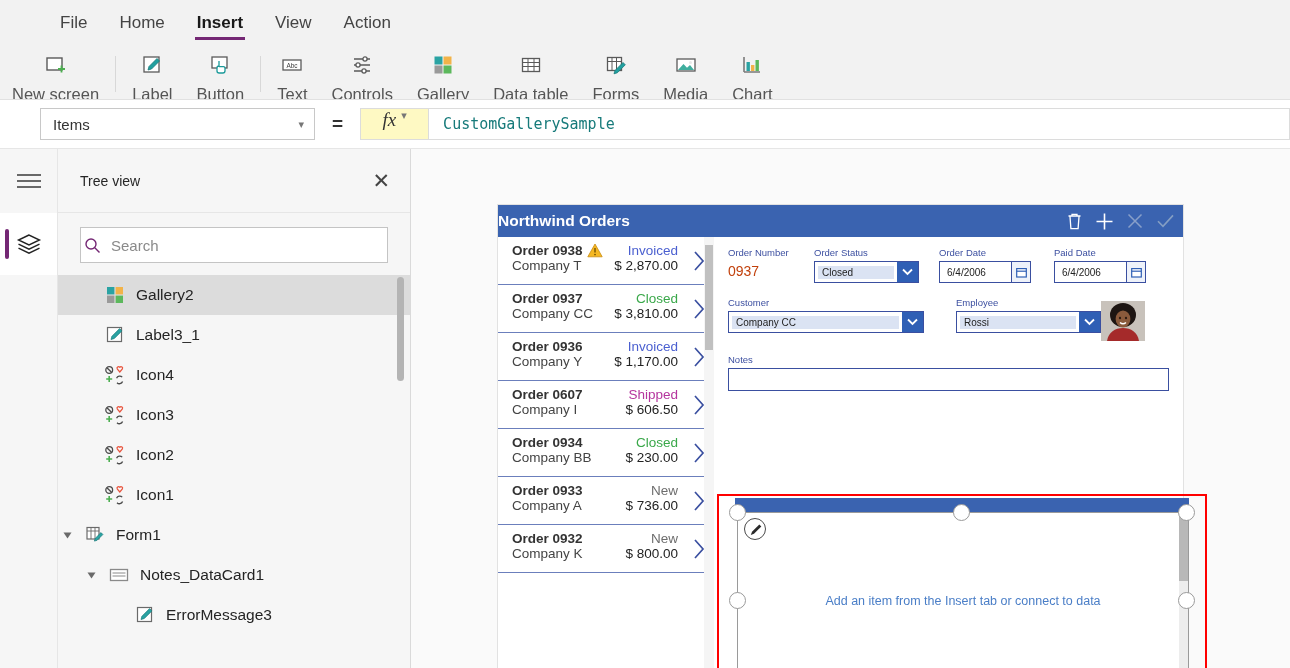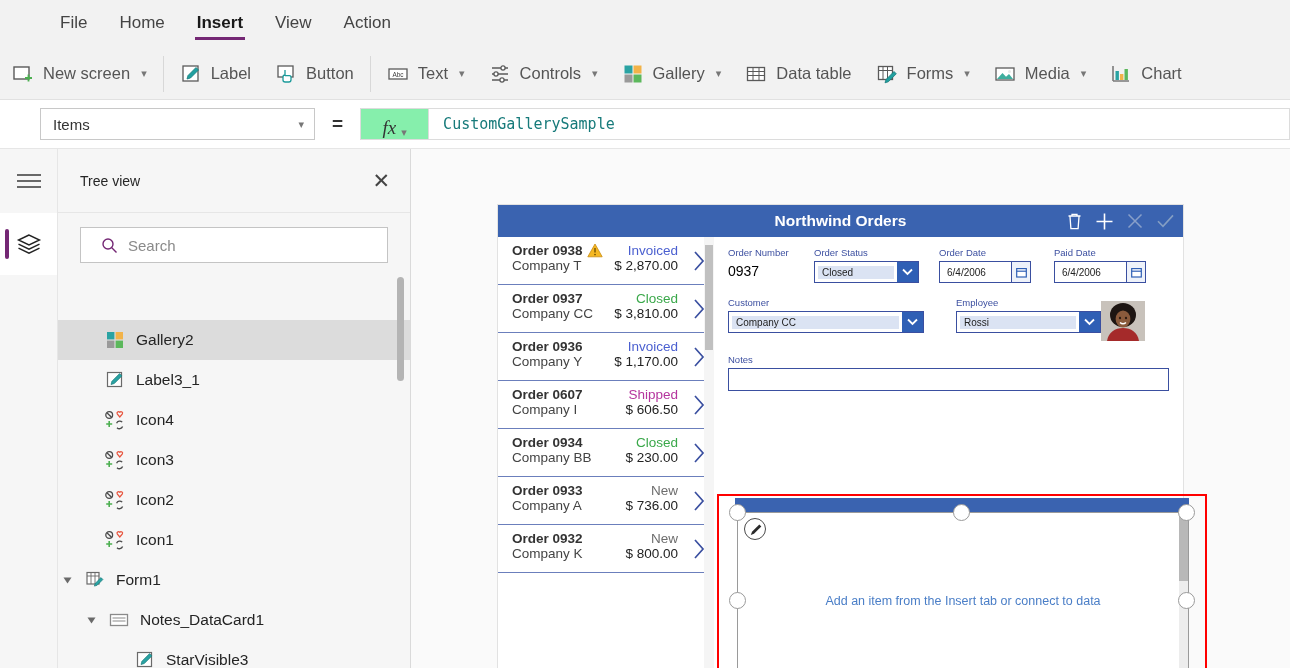--- a/index.html
+++ b/index.html
@@ -30,41 +30,41 @@
   
   .ribbon {
     position: absolute; left: 0; top: 48px; width: 1290px; height: 52px;
     background: #f2f2f2; border-bottom: 1px solid #e1e1e1;
     display: flex; align-items: center; overflow: hidden;
   }
   .rb-group { display: flex; align-items: center; height: 100%; }
   .rb-sep { width: 1px; height: 36px; background: #d8d8d8; margin: 0 4px; flex: none; }
   .rb-btn {
     display: flex; align-items: center; gap: 9px; height: 40px;
-    padding: 0 12px; cursor: pointer; white-space: nowrap;
+    padding: 0 12px; cursor: pointer; white-space: nowrap; flex-direction: column;
   }
   .rb-label { font-size: 16.5px; color: #555; }
   .caret { font-size: 11px; color: #777; margin-left: 2px; }
   .rb-ico { width: 22px; height: 22px; flex: none; display: block; }
 
   
   .fbar {
     position: absolute; left: 0; top: 100px; width: 1290px; height: 49px;
     background: #fff; border-bottom: 1px solid #e6e6e6;
     display: flex; align-items: center; padding-left: 40px; gap: 0;
   }
   .prop-select {
     width: 275px; height: 32px; border: 1px solid #c8c8c8; background: #fff;
     display: flex; align-items: center; justify-content: space-between;
     padding: 0 10px 0 12px; font-size: 15px; color: #333; cursor: pointer; gap: 8px;
   }
   .eq { font-size: 19px; color: #333; font-weight: bold; margin: 0 17px; }
   .fx-box {
-    width: 68px; height: 32px; background: #86efac; border: 1px solid #dcdcdc;
-    border-right: none; display: flex; align-items: flex-end;
+    width: 68px; height: 32px; background: #fef9c3; border: 1px solid #dcdcdc;
+    border-right: none; display: flex; align-items: flex-start;
     justify-content: center; gap: 3px; cursor: pointer;
   }
   .fx-glyph { font-family: "Liberation Serif", serif; font-style: italic; font-size: 19px; color: #333; }
   .formula-input {
     flex: 1; height: 32px; border: 1px solid #dcdcdc; background: #fff;
     display: flex; align-items: center; padding-left: 14px;
     font-family: "DejaVu Sans Mono", monospace; font-size: 15px; color: #167a7a;
   }
 
   
@@ -92,29 +92,29 @@
   }
   .tree-head {
     height: 64px; display: flex; align-items: center; justify-content: space-between;
     padding: 0 20px 0 22px; border-bottom: 1px solid #e6e6e6;
   }
   .tree-title { font-size: 14px; color: #262626; }
   .tv-close { font-size: 21px; color: #444; cursor: pointer; line-height: 1; }
   .search-wrap { padding: 14px 22px 12px 22px; }
   .search-box {
     height: 36px; background: #fff; border: 1px solid #c4c4c4;
-    display: flex; align-items: center; padding: 0 20px; gap: 10px; cursor: text;
+    display: flex; align-items: center; padding: 0 3px; gap: 10px; cursor: text;
   }
   .search-ph { font-size: 15px; color: #8a8a8a; }
   .tree-list { position: relative; height: 395px; overflow: hidden; }
   .tnode {
     display: flex; align-items: center; height: 40px; gap: 10px;
     font-size: 15.5px; color: #242424; cursor: pointer; padding-right: 16px;
   }
-  .tnode.sel { background: #dcdcdc; margin-top: 45px; }
+  .tnode.sel { background: #dcdcdc; }
   .tw { width: 14px; flex: none; display: flex; align-items: center; justify-content: center; }
   .tw svg { display: block; }
   .tico { width: 22px; height: 22px; flex: none; }
   .tv-scroll {
     position: absolute; right: 6px; top: 0; width: 7px; height: 395px; background: transparent;
   }
   .tv-thumb {
     position: absolute; right: 0; top: 2px; width: 7px; height: 104px;
     background: #b4b4b4; border-radius: 4px; cursor: pointer;
   }
@@ -127,21 +127,21 @@
 
   .app-frame {
     position: absolute; left: 87px; top: 56px; width: 685px; height: 500px;
     background: #ffffff; box-shadow: 0 0 0 1px #e2e2e2;
   }
   .app-header {
     height: 32px; background: #3a63b0; display: flex; align-items: center;
     position: relative;
   }
   .app-title {
-    position: absolute; left: 0; right: 0; text-align: center;
+    position: absolute; left: 0; right: 0; text-align: left;
     font-size: 15.5px; font-weight: bold; color: #ffffff;
   }
   .app-acts {
     position: absolute; right: 8px; display: flex; align-items: center; gap: 12px;
   }
   .act { cursor: pointer; display: block; }
   .act.dim { opacity: 0.45; }
 
   .app-body { display: flex; height: 468px; }
 
@@ -166,21 +166,21 @@
   .glist-thumb {
     position: absolute; right: 1px; top: 8px; width: 8px; height: 105px;
     background: #c0c0c0; cursor: pointer;
   }
 
   
   .formarea { flex: 1; position: relative; background: #fff; padding: 10px 14px 0 14px; }
   .frow { display: flex; gap: 0; }
   .fcell { position: relative; }
   .flabel { font-size: 9.5px; color: #3c4fa0; margin-bottom: 3px; display: block; }
-  .fvalue-plain { font-size: 14px; color: #000000; padding-top: 2px; }
+  .fvalue-plain { font-size: 14px; color: #c2410c; padding-top: 2px; }
   .fctl {
     height: 22px; border: 1.5px solid #3a4fa0; background: #fff;
     display: flex; align-items: center; position: relative;
   }
   .fctl .txt {
     flex: 1; font-size: 10px; color: #222; padding: 1px 4px;
     margin: 2px 3px; background: #dbe3f3; white-space: nowrap; overflow: hidden;
   }
   .fctl .txt.plain { background: transparent; }
   .drop-btn {
@@ -510,30 +510,20 @@
         </span>
         <span class="tico">
           <svg width="22" height="22" viewBox="0 0 22 22">
               <rect x="2.5" y="5.5" width="17" height="11" fill="#fff" stroke="#8a8a8a" stroke-width="1.3"></rect>
               <path d="M4.5 9h13M4.5 12h13" stroke="#8a8a8a" stroke-width="1.2"></path>
             </svg>
         </span>
         <span>Notes_DataCard1</span>
       </div>
 
-      <div class="tnode" style="padding-left:52px">
-        <span class="tw"></span>
-        <span class="tico">
-          <svg width="22" height="22" viewBox="0 0 22 22">
-              <rect x="3.5" y="3.5" width="14" height="14" fill="#fff" stroke="#6a6a6a" stroke-width="1.2"></rect>
-              <path d="M15.6 4.6 8 12.2l-1 3.3 3.3-1 7.6-7.6z" fill="#2aa3a3" stroke="#177a7a" stroke-width="0.7"></path>
-            </svg>
-        </span>
-        <span>StarVisible3</span>
-      </div>
 
       <div class="tnode" style="padding-left:52px">
         <span class="tw"></span>
         <span class="tico">
           <svg width="22" height="22" viewBox="0 0 22 22">
               <rect x="3.5" y="3.5" width="14" height="14" fill="#fff" stroke="#6a6a6a" stroke-width="1.2"></rect>
               <path d="M15.6 4.6 8 12.2l-1 3.3 3.3-1 7.6-7.6z" fill="#2aa3a3" stroke="#177a7a" stroke-width="0.7"></path>
             </svg>
         </span>
         <span>ErrorMessage3</span>

